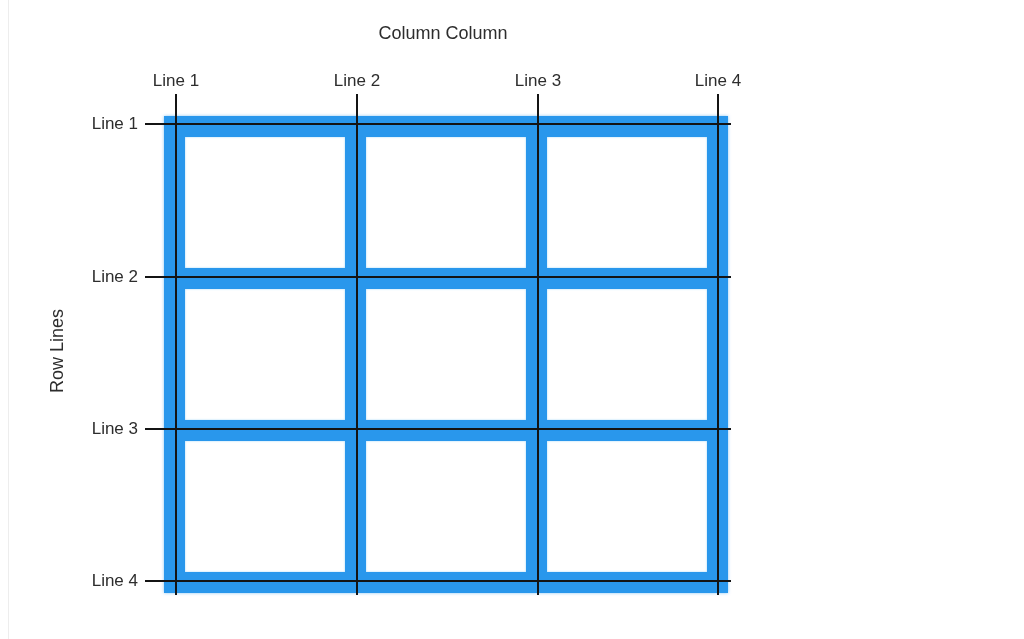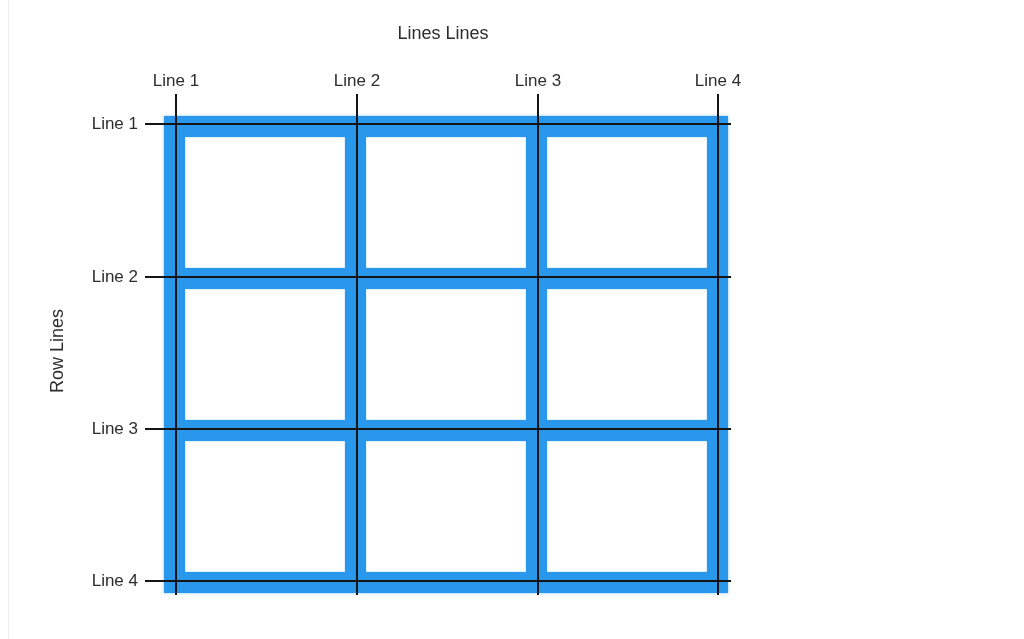--- a/index.html
+++ b/index.html
@@ -73,21 +73,21 @@
     background: #141414;
   }
 </style>
 </head>
 <body>
 
 <div class="stage">
 
   <div class="page-edge"></div>
 
-  <div class="col-axis-title">Lines Lines</div>
+  <div class="col-axis-title">Column Column</div>
 
   <div class="row-axis-title">Row Lines</div>
 
   <div class="col-label" style="left:176px">Line 1</div>
   <div class="col-label" style="left:357px">Line 2</div>
   <div class="col-label" style="left:538px">Line 3</div>
   <div class="col-label" style="left:718px">Line 4</div>
 
   <div class="row-label" style="top:113px">Line 1</div>
   <div class="row-label" style="top:266px">Line 2</div>

